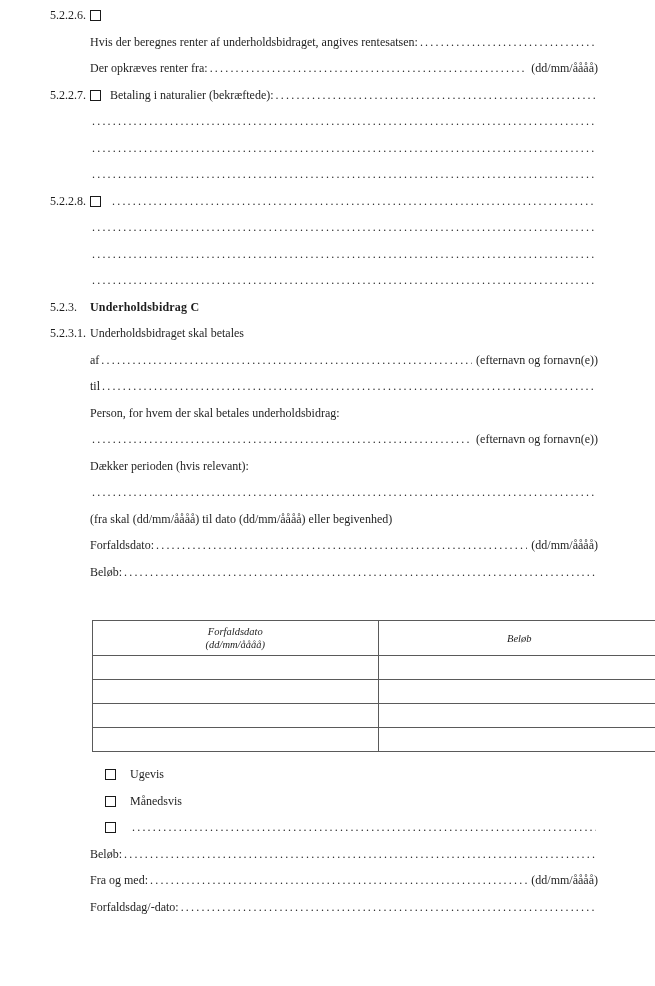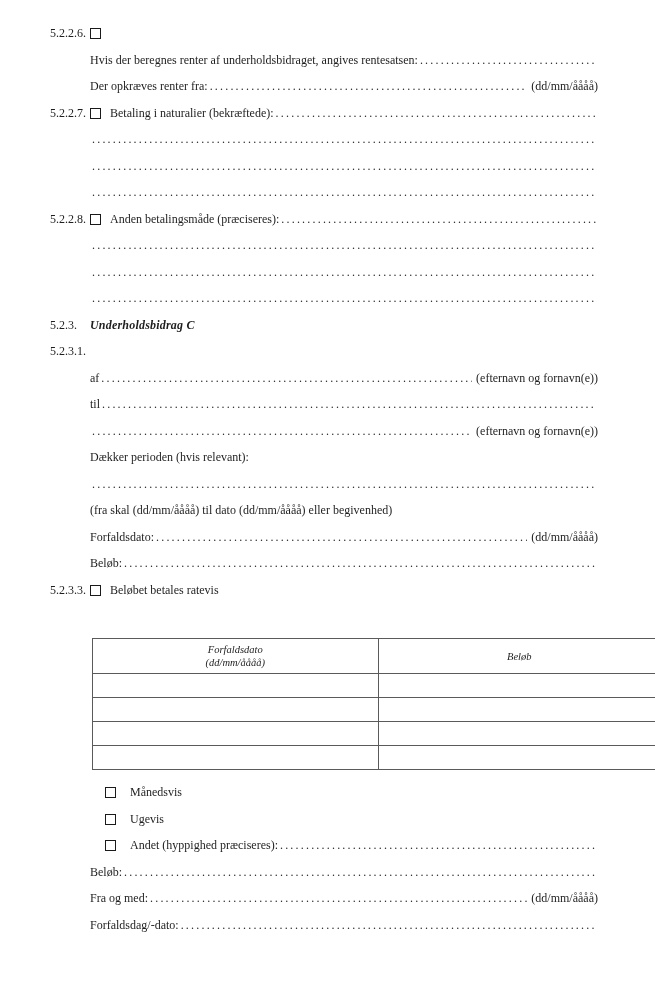--- a/index.html
+++ b/index.html
@@ -2,33 +2,33 @@
 <html><head>
 <meta charset="utf-8">
 <style>
   html, body { margin:0; padding:0; background:#ffffff; }
   body {
     width:655px; height:986px; overflow:hidden;
     font-family:"Liberation Serif","DejaVu Serif",serif;
     font-size:12px; color:#1e1e1e;
     -webkit-font-smoothing:antialiased;
   }
-  .page { padding:20px 57px 0 50px; }
+  .page { padding:2px 57px 0 50px; }
   .row { display:flex; align-items:baseline; height:26.5px; line-height:26.5px; }
   .num { flex:0 0 40px; white-space:nowrap; }
   .indent { margin-left:40px; }
   .sub { margin-left:55px; }
   .cb {
     flex:0 0 auto; width:9px; height:9px;
     border:1.4px solid #1a1a1a; background:#fff;
     align-self:center; margin-right:9px; margin-top:1px;
   }
   .sub .cb { margin-right:14px; }
   .lbl { white-space:nowrap; }
-  .bi { font-weight:bold; font-style:italic; letter-spacing:.2px; }
+  .bi { font-weight:bold; letter-spacing:.2px; }
   .leader {
     flex:1 1 0; overflow:hidden; white-space:nowrap;
     letter-spacing:2.2px; margin:0 2px; color:#2c2c2c;
   }
   .suffix { white-space:nowrap; margin-left:2px; }
   .ratetable {
     width:569px; border-collapse:collapse; table-layout:fixed;
     margin:35px 0 9px 2px;
     border:1.5px solid #3a3a3a;
     font-style:italic;
@@ -72,49 +72,52 @@
   <div class="row indent">
       <span class="leader">....................................................................................................................................................................................................................................................................</span>
     </div>
   <div class="row indent">
       <span class="leader">....................................................................................................................................................................................................................................................................</span>
     </div>
 
   <div class="row">
     <span class="num">5.2.2.8.</span>
     <span class="cb"></span>
-    <span class="lbl">Anden betalingsmåde (præciseres):</span>
     <span class="leader">....................................................................................................................................................................................................................................................................</span>
   </div>
   <div class="row indent">
       <span class="leader">....................................................................................................................................................................................................................................................................</span>
     </div>
   <div class="row indent">
       <span class="leader">....................................................................................................................................................................................................................................................................</span>
     </div>
   <div class="row indent">
       <span class="leader">....................................................................................................................................................................................................................................................................</span>
     </div>
 
   <div class="row">
     <span class="num">5.2.3.</span>
     <span class="lbl bi">Underholdsbidrag C</span>
   </div>
 
   <div class="row">
     <span class="num">5.2.3.1.</span>
+    <span class="lbl">Underholdsbidraget skal betales</span>
   </div>
   <div class="row indent">
     <span class="lbl">af</span>
     <span class="leader">....................................................................................................................................................................................................................................................................</span>
     <span class="suffix">(efternavn og fornavn(e))</span>
   </div>
   <div class="row indent">
     <span class="lbl">til</span>
     <span class="leader">....................................................................................................................................................................................................................................................................</span>
+  </div>
+  <div class="row indent">
+    <span class="lbl">Person, for hvem der skal betales underholdsbidrag:</span>
   </div>
   <div class="row indent">
     <span class="leader">....................................................................................................................................................................................................................................................................</span>
     <span class="suffix">(efternavn og fornavn(e))</span>
   </div>
 
   <div class="row indent">
     <span class="lbl">Dækker perioden (hvis relevant):</span>
   </div>
   <div class="row indent">
@@ -126,25 +129,20 @@
   <div class="row indent">
     <span class="lbl">Forfaldsdato:</span>
     <span class="leader">....................................................................................................................................................................................................................................................................</span>
     <span class="suffix">(dd/mm/åååå)</span>
   </div>
   <div class="row indent">
     <span class="lbl">Beløb:</span>
     <span class="leader">....................................................................................................................................................................................................................................................................</span>
   </div>
 
-  <div class="row">
-    <span class="num">5.2.3.3.</span>
-    <span class="cb"></span>
-    <span class="lbl">Beløbet betales ratevis</span>
-  </div>
   <div class="indent">
     <table class="ratetable">
       <thead>
         <tr>
           <th>
             <div>Forfaldsdato</div>
             <div>(dd/mm/åååå)</div>
           </th>
           <th>Beløb</th>
         </tr>
@@ -165,29 +163,28 @@
           <tr>
             <td></td>
             <td></td>
           </tr>
         </tbody>
     </table>
   </div>
 
   <div class="row sub">
     <span class="cb"></span>
+    <span class="lbl">Ugevis</span>
+  </div>
+  <div class="row sub">
+    <span class="cb"></span>
     <span class="lbl">Månedsvis</span>
   </div>
   <div class="row sub">
     <span class="cb"></span>
-    <span class="lbl">Ugevis</span>
-  </div>
-  <div class="row sub">
-    <span class="cb"></span>
-    <span class="lbl">Andet (hyppighed præciseres):</span>
     <span class="leader">....................................................................................................................................................................................................................................................................</span>
   </div>
   <div class="row indent">
     <span class="lbl">Beløb:</span>
     <span class="leader">....................................................................................................................................................................................................................................................................</span>
   </div>
   <div class="row indent">
     <span class="lbl">Fra og med:</span>
     <span class="leader">....................................................................................................................................................................................................................................................................</span>
     <span class="suffix">(dd/mm/åååå)</span>

